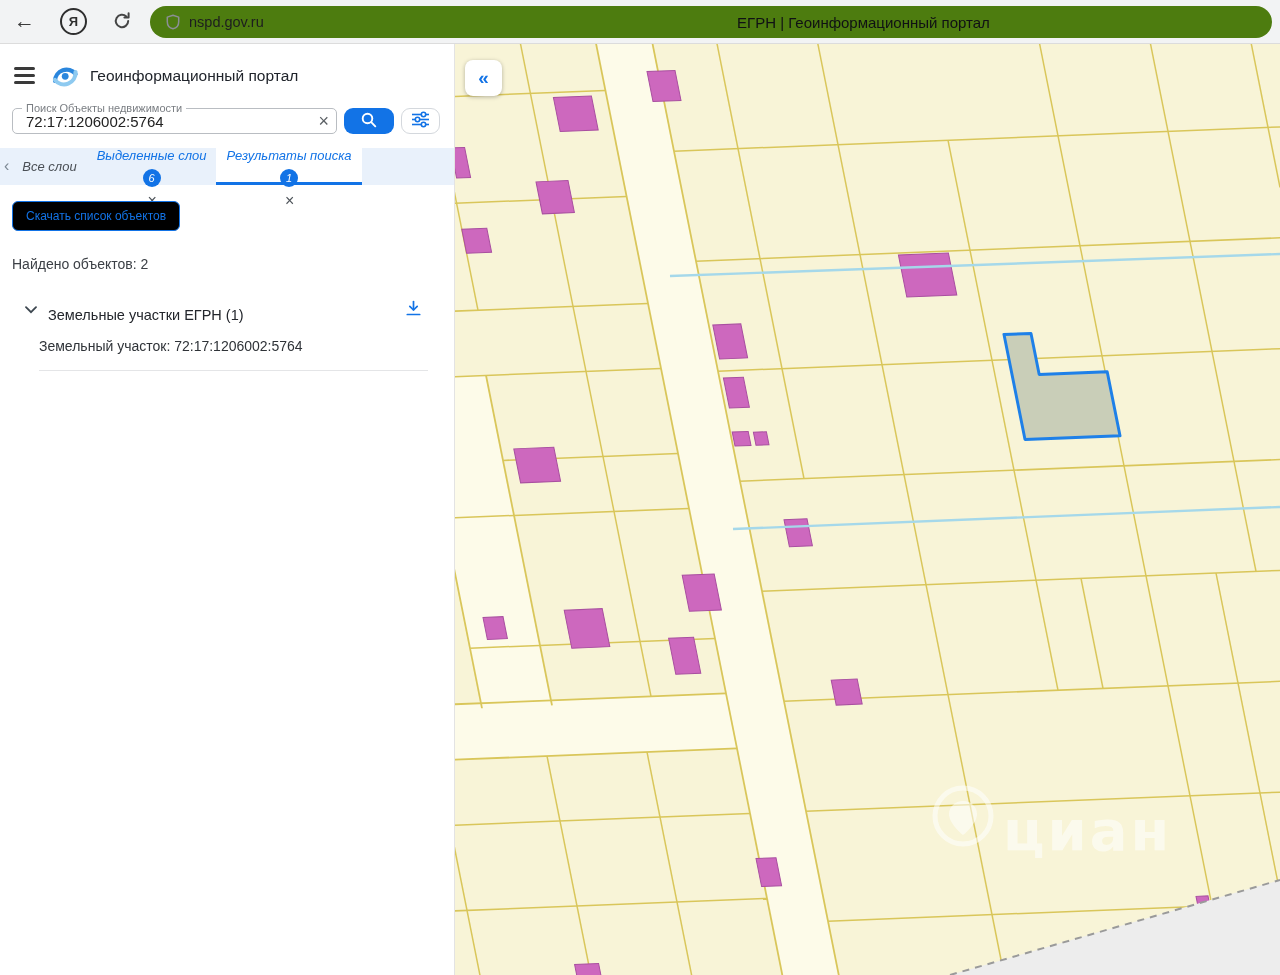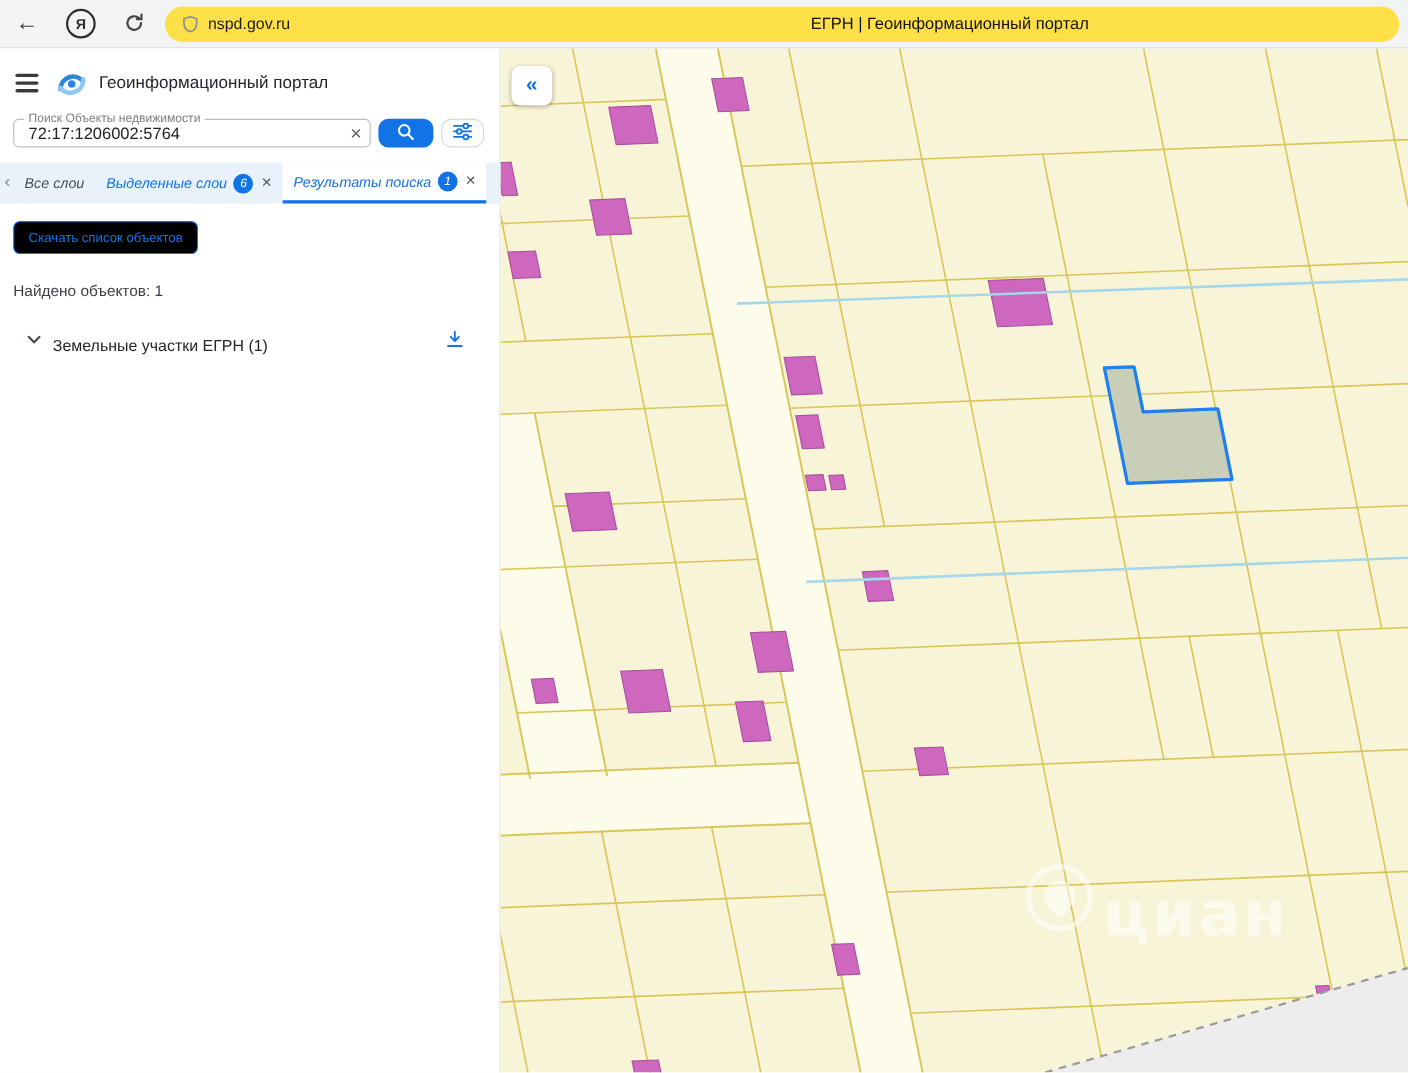--- a/index.html
+++ b/index.html
@@ -7,21 +7,21 @@
               font-family:"Liberation Sans", sans-serif; }
 
   
   .topbar { position:absolute; left:0; top:0; width:1280px; height:44px;
             background:#f2f3f4; border-bottom:1px solid #dcdcdc; }
   .back-btn { position:absolute; left:14px; top:9px; font-size:21px; color:#3a3a3a; line-height:24px; }
   .ya-btn { position:absolute; left:60px; top:8px; width:27px; height:27px; border:2.5px solid #2e2e2e;
             border-radius:50%; display:flex; align-items:center; justify-content:center;
             font-size:13px; font-weight:bold; color:#2e2e2e; }
   .reload-btn { position:absolute; left:112px; top:11px; }
-  .pill { position:absolute; left:150px; top:6px; width:1122px; height:32px; background:#fde047;
+  .pill { position:absolute; left:150px; top:6px; width:1122px; height:32px; background:#4d7c0f;
           border-radius:16px; display:flex; align-items:center; padding-left:16px; }
   .shield { margin-right:9px; display:flex; }
   .url-text { font-size:14.5px; color:#1d1d1f; }
   .page-title { position:absolute; left:587px; top:50%; transform:translateY(-50%);
                 font-size:15px; color:#101114; white-space:nowrap; }
 
   
   .sidebar { position:absolute; left:0; top:44px; width:455px; height:931px; background:#fff;
              border-right:1px solid #e3e3e3; }
   .side-header { display:flex; align-items:center; padding:15px 14px 0 14px; height:48px; }
@@ -42,21 +42,21 @@
   .search-btn { width:50px; border:none; background:#1273e6; border-radius:9px;
                 display:flex; align-items:center; justify-content:center; }
   .filter-btn { width:39px; background:#fff; border:1px solid #d4d8dd; border-radius:9px;
                 display:flex; align-items:center; justify-content:center; }
 
   .tabs { display:flex; align-items:stretch; height:37px; background:#e9f1fb; margin-top:14px;
           font-size:13px; }
   .tabs-chevron { align-self:center; color:#7d8994; font-size:16px; padding:0 3px 2px 4px; }
   .tab { display:flex; align-items:center; gap:6px; padding:0 10px; white-space:nowrap;font-style:italic; }
   .tab-all { color:#4a4f55; }
-  .tab-blue { color:#1273e6; }
+  .tab-blue { color:#1273e6;flex-direction:column; }
   .tab-active { background:#fff; border-bottom:3px solid #1273e6; margin-right:15px; }
   .badge { width:18px; height:18px; border-radius:50%; background:#1273e6; color:#fff;
            font-size:11px; display:flex; align-items:center; justify-content:center; flex:0 0 auto; }
   .tab-close { color:#4e545a; font-size:16px; line-height:16px; margin-left:1px; }
 
   .panel { padding:16px 14px 0 12px; }
   .download-list-btn { border:1px solid #1273e6; color:#1273e6; background:#000000; border-radius:6px;
                        padding:7px 13px; font-size:12px; font-family:inherit; }
   .found-text { margin-top:25px; font-size:14px; color:#3c4046; }
   .group-row { display:flex; align-items:center; margin-top:22px; padding-left:13px; }
@@ -157,38 +157,39 @@
     </div>
     <div class="tab tab-blue tab-active">
       <span>Результаты поиска</span>
       <span class="badge">1</span>
       <span class="tab-close">×</span>
     </div>
   </div>
 
   <div class="panel">
     <button class="download-list-btn">Скачать список объектов</button>
-    <div class="found-text">Найдено объектов: 1</div>
+    <div class="found-text">Найдено объектов: 2</div>
 
     <div class="group-row">
       <span>
         <svg width="12" height="8" viewBox="0 0 12 8">
           <path d="M1 1.2 L6 6.2 L11 1.2" fill="none" stroke="#3d4750" stroke-width="1.8" stroke-linecap="round"></path>
         </svg>
       </span>
       <span class="group-title">Земельные участки ЕГРН (1)</span>
       <span class="group-dl">
         <svg width="17" height="17" viewBox="0 0 17 17">
           <path d="M8.5 1.5v8.2" stroke="#1273e6" stroke-width="1.7" stroke-linecap="round" fill="none"></path>
           <path d="M4.8 6.3 L8.5 10 L12.2 6.3" stroke="#1273e6" stroke-width="1.7" fill="none" stroke-linecap="round" stroke-linejoin="round"></path>
           <path d="M2.3 14.5h12.4" stroke="#1273e6" stroke-width="1.7" stroke-linecap="round"></path>
         </svg>
       </span>
     </div>
 
+    <div class="result-item">Земельный участок: 72:17:1206002:5764</div>
   </div>
 </div>
 
 <div class="map">
   <svg class="basemap" width="825" height="931" viewBox="0 0 825 931">
     <rect x="0" y="0" width="825" height="931" fill="#f8f4d7"></rect>
 
     <g transform="matrix(1,-0.04,0.2,1,0,0)">
 
       <g fill="#fdfbe9" stroke="none">

